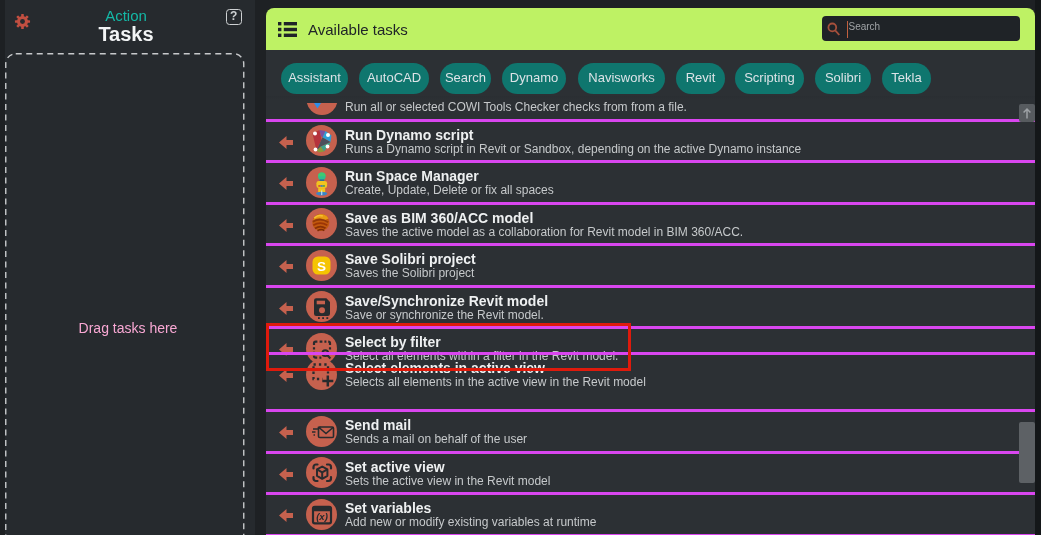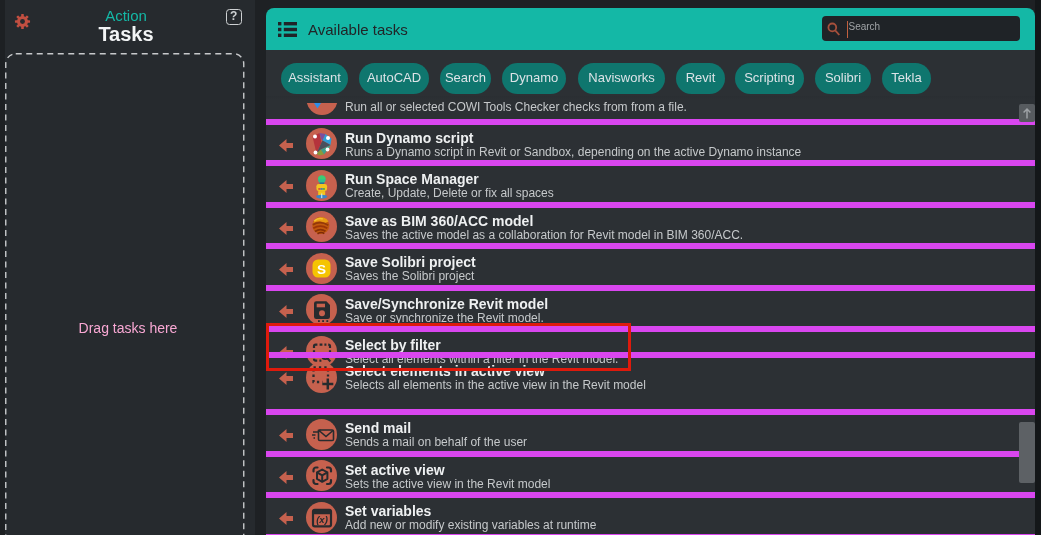--- a/index.html
+++ b/index.html
@@ -13,32 +13,32 @@
   #taskslbl { position:absolute; left:26px; top:23px; width:200px; text-align:center;
     color:#f2f4f5; font-size:20px; font-weight:bold; }
   #helpbox { position:absolute; left:226px; top:9px; width:15.5px; height:15.5px;
     border:1.7px solid #ced1d3; border-radius:3.5px; color:#ced1d3; font-size:12px;
     font-weight:bold; text-align:center; line-height:12.5px; }
   #draglbl { position:absolute; left:28px; top:320px; width:200px; text-align:center;
     color:#f9a8d4; font-size:14px; }
   #panel { position:absolute; left:266px; top:0; width:769px; height:535px; }
   #pbody { position:absolute; left:0; top:50px; width:769px; height:485px; background:#2c3034; }
   #header { position:absolute; left:0; top:8px; width:769px; height:42px;
-    background:#14b8a6; border-radius:8px 8px 0 0; }
+    background:#bef264; border-radius:8px 8px 0 0; }
   #htitle { position:absolute; left:42px; top:13px; color:#212528; font-size:15px; }
   #search { position:absolute; left:556px; top:8px; width:198px; height:25px;
     background:#1f2327; border-radius:4px; }
   #searchtxt { position:absolute; left:26.5px; top:5px; color:#a0a3a6; font-size:10px; }
   #caret { position:absolute; left:25px; top:5px; width:1.4px; height:16.5px; background:#c2603f; }
   #shadowband { position:absolute; left:0; top:96px; width:769px; height:4px;
     background:linear-gradient(#2a2e32,#2c3034); }
   .chip { position:absolute; top:63px; height:31px; background:#0f766e; border-radius:15.5px;
     color:#dce3e7; font-size:13px; text-align:center; line-height:30px; }
   #list { position:absolute; left:0; top:100px; width:769px; height:435px; overflow:hidden; }
-  .row { position:absolute; left:0; width:769px; height:42px; border-top:6px solid #d946ef; }
+  .row { position:absolute; left:0; width:769px; height:42px; border-top:3px solid #d946ef; }
   .arrow { position:absolute; left:13px; top:14px; }
   .title { position:absolute; left:79px; top:5px; color:#eef0f1; font-size:14px;
     font-weight:bold; white-space:nowrap; }
   .sub { position:absolute; left:79px; top:20px; color:#c6c9cb; font-size:12px;
     white-space:nowrap; }
   #redbox { position:absolute; left:0px; top:323px; width:365px; height:48px;
     border:3.5px solid #de1a0c; }
   #scrollbtn { position:absolute; left:753px; top:104px; width:16px; height:18px;
     background:#575b5f; border-radius:2px; }
   #thumb { position:absolute; left:753px; top:422px; width:16px; height:61px;

